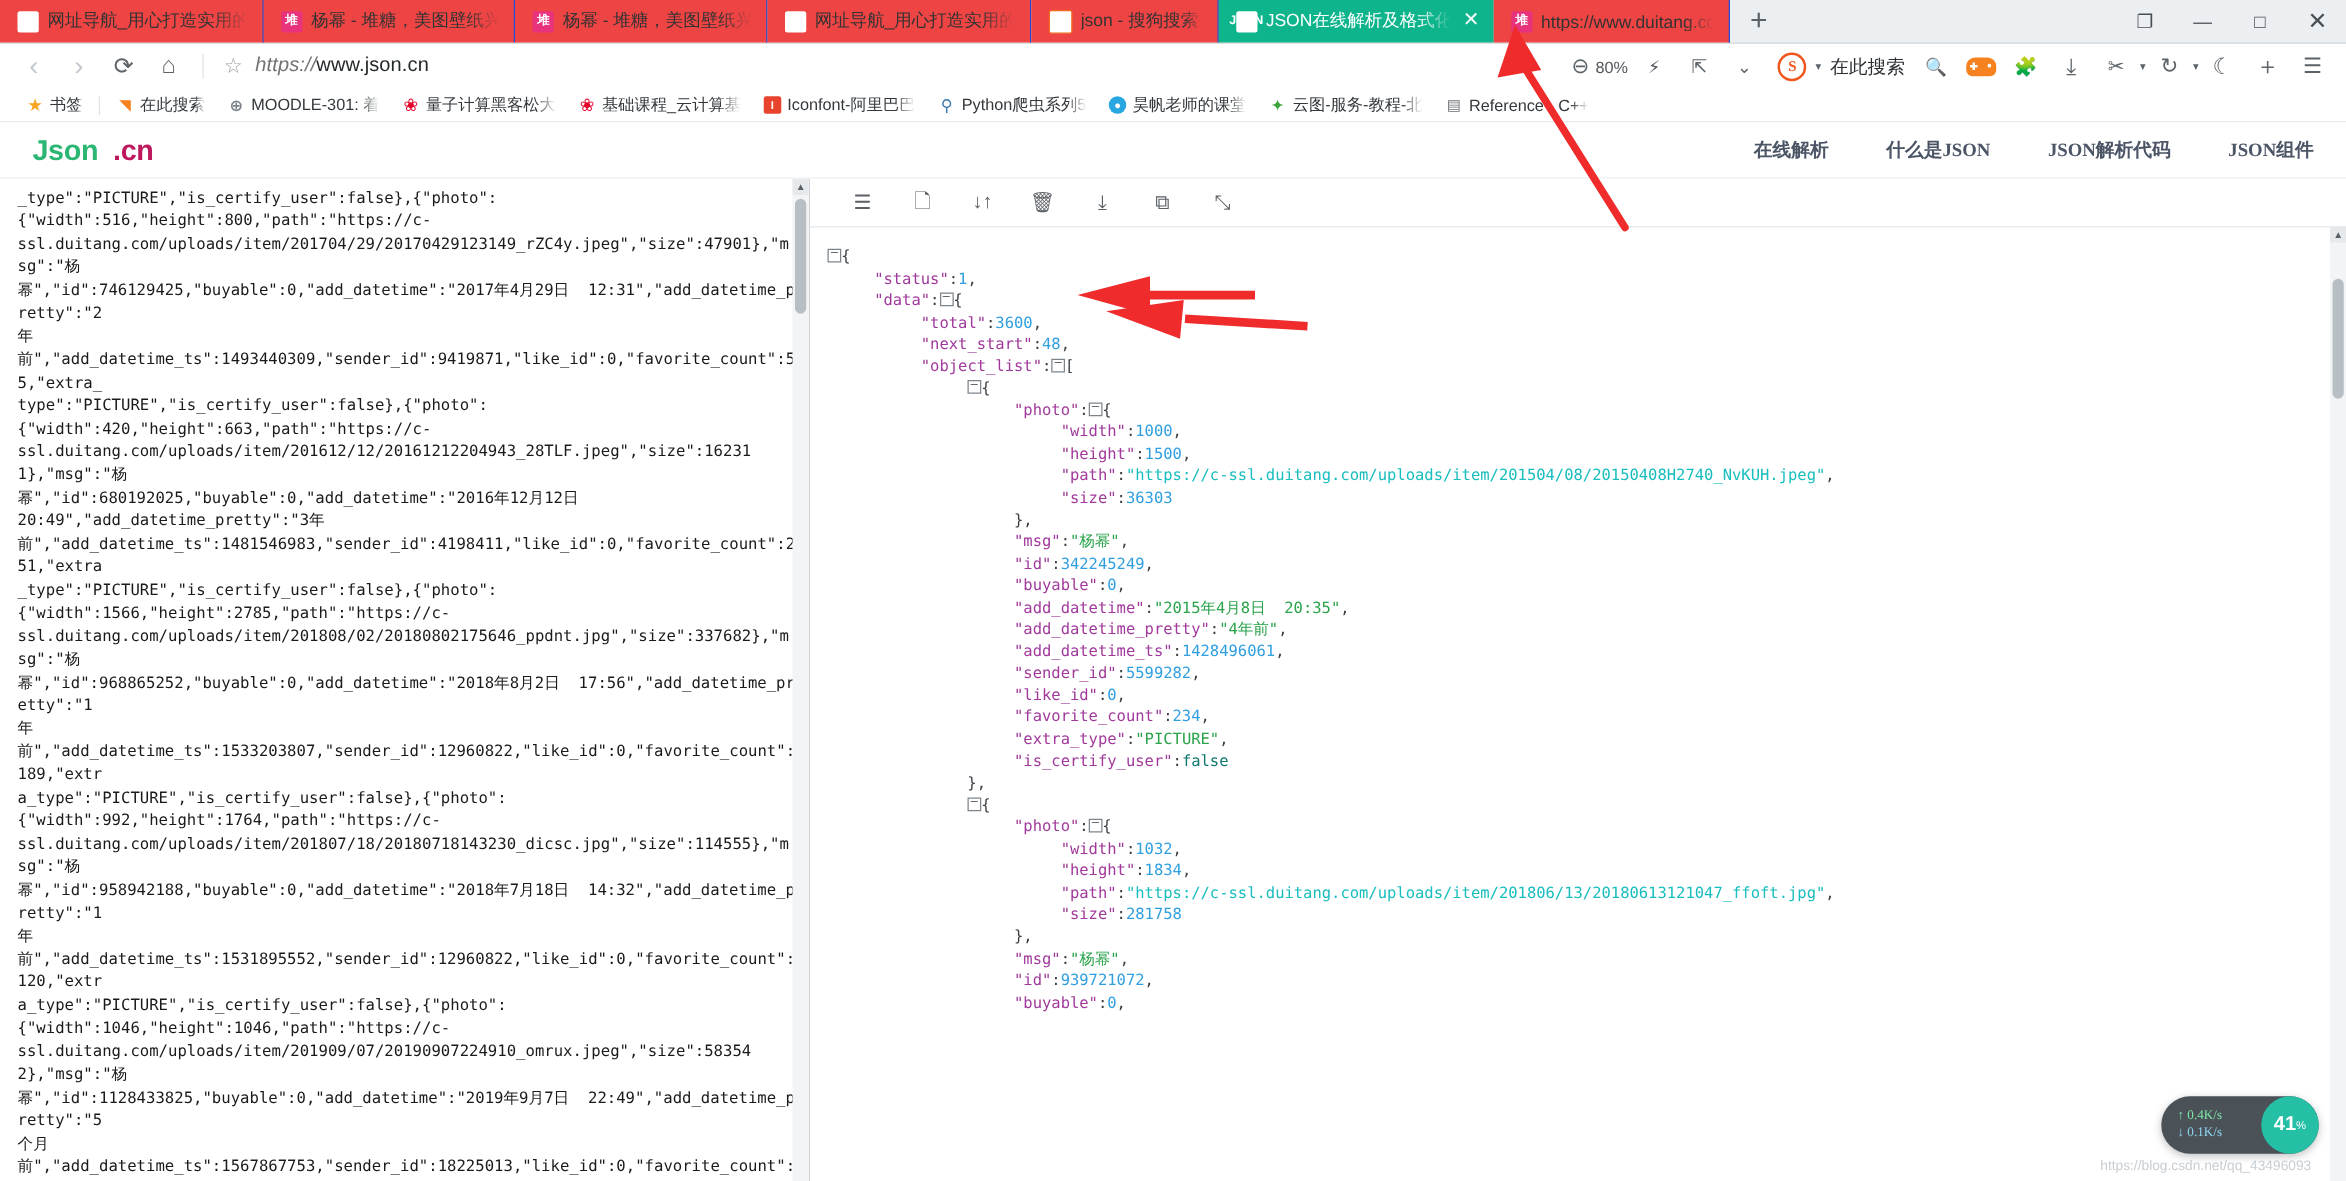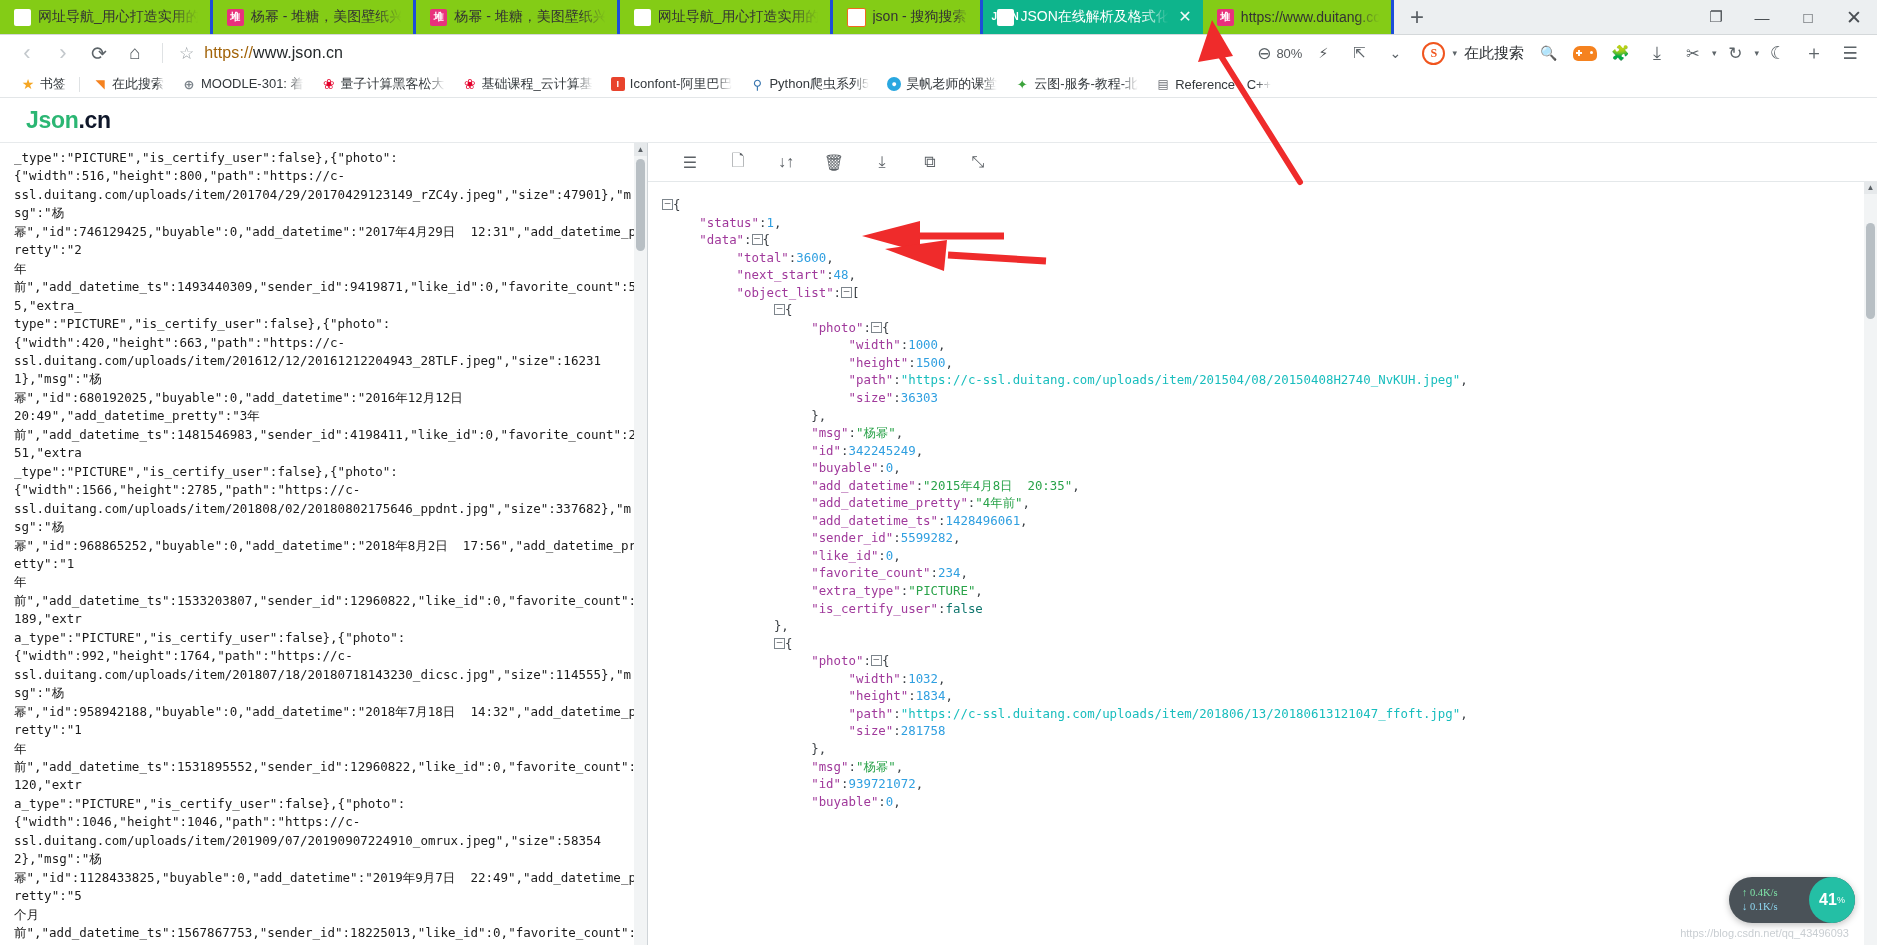--- a/index.html
+++ b/index.html
@@ -12,21 +12,21 @@
   .app{position:relative;width:1877px;height:945px;}
 
   
   .tabstrip{
     position:relative;height:34px;background:#eceff1;
     display:flex;align-items:flex-end;border-bottom:1px solid #d4d8da;
   }
   .tab{
     position:relative;height:34px;min-width:150px;max-width:228px;
     display:flex;align-items:center;gap:7px;padding:0 10px 0 14px;
-    background:#84cc16;border-right:3px solid #1d4ed8;
+    background:#ef4444;border-right:1px solid #1d4ed8;
     font-size:14px;color:#333;white-space:nowrap;overflow:hidden;
     box-sizing:border-box;
   }
   .tab .tlabel{
     overflow:hidden;text-overflow:clip;flex:1;
     mask-image:linear-gradient(to right,#000 82%,transparent 99%);
     -webkit-mask-image:linear-gradient(to right,#000 82%,transparent 99%);
   }
   .tab.active{background:#0eb48c;color:#fff;border-right:none;}
   .tab.active .tlabel{color:#fff;}
@@ -63,21 +63,21 @@
     width:34px;height:30px;display:flex;align-items:center;justify-content:center;
     color:#5d6469;font-size:17px;border-radius:4px;
   }
   .tbtn.dim{color:#c3c8cc;}
   .vsep{width:1px;height:20px;background:#dfe2e4;margin:0 8px;}
   .urlbar{
     flex:1;display:flex;align-items:center;gap:10px;height:30px;padding-left:6px;
     font-size:16px;
   }
   .urlbar .url{letter-spacing:.1px;}
-  .url .proto{color:#a16207;}
+  .url .proto{color:#737373;font-style:italic;}
   .url .rest{color:#24292b;}
   .star{font-size:17px;color:#9aa0a5;}
   .zoomgrp{display:flex;align-items:center;gap:5px;color:#55595d;font-size:13px;margin-right:2px;}
   .search-right{display:flex;align-items:center;gap:7px;font-size:15px;color:#2b2f33;}
   .sogou-badge{
     width:19px;height:19px;border:2px solid #f0551e;border-radius:50%;color:#f0551e;
     display:flex;align-items:center;justify-content:center;font-size:12px;font-weight:bold;
     font-family:"Liberation Serif",serif;
   }
   .caret{font-size:9px;color:#5d6469;}
@@ -115,21 +115,21 @@
   .bmsep{width:1px;height:15px;background:#dfe2e4;margin:0 4px;}
 
   
   .siteheader{
     height:44px;background:#fff;display:flex;align-items:center;
     padding:0 26px;border-bottom:1px solid #e7eaec;
   }
   .logo{font-size:23px;font-weight:bold;letter-spacing:-.3px;
     font-family:"Liberation Sans",sans-serif;}
   .logo .a{color:#2bb673;}
-  .logo .b{color:#0f172a;}
+  .logo .b{color:#be185d;margin-left:12px;}
   .sitenav{margin-left:auto;display:flex;align-items:center;gap:46px;
     font-size:15px;color:#4b5566;font-family:"Liberation Serif",serif;font-weight:bold;}
   .sitenav span{white-space:nowrap;}
 
   
   .workspace{position:relative;height:815px;display:flex;background:#fff;}
   .leftpane{
     position:relative;width:648px;box-sizing:border-box;
     border-right:1px solid #cfd4d8;
     background:#fff;overflow:hidden;
@@ -337,20 +337,26 @@
       <span class="bmlabel">云图-服务-教程-北</span>
     </div>
     <div class="bm" style="max-width:none;">
       <span class="bmico bi-ref">▤</span>
       <span class="bmlabel">Reference - C++</span>
     </div>
   </div>
 
   <div class="siteheader">
     <div class="logo"><span class="a">Json</span><span class="b">.cn</span></div>
+    <div class="sitenav">
+      <span>在线解析</span>
+      <span>什么是JSON</span>
+      <span>JSON解析代码</span>
+      <span>JSON组件</span>
+    </div>
   </div>
 
   <div class="workspace">
 
     <div class="leftpane">
       <div class="rawjson">_type":"PICTURE","is_certify_user":false},{"photo":
 {"width":516,"height":800,"path":"https://c-
 ssl.duitang.com/uploads/item/201704/29/20170429123149_rZC4y.jpeg","size":47901},"msg":"杨
 幂","id":746129425,"buyable":0,"add_datetime":"2017年4月29日  12:31","add_datetime_pretty":"2
 年

